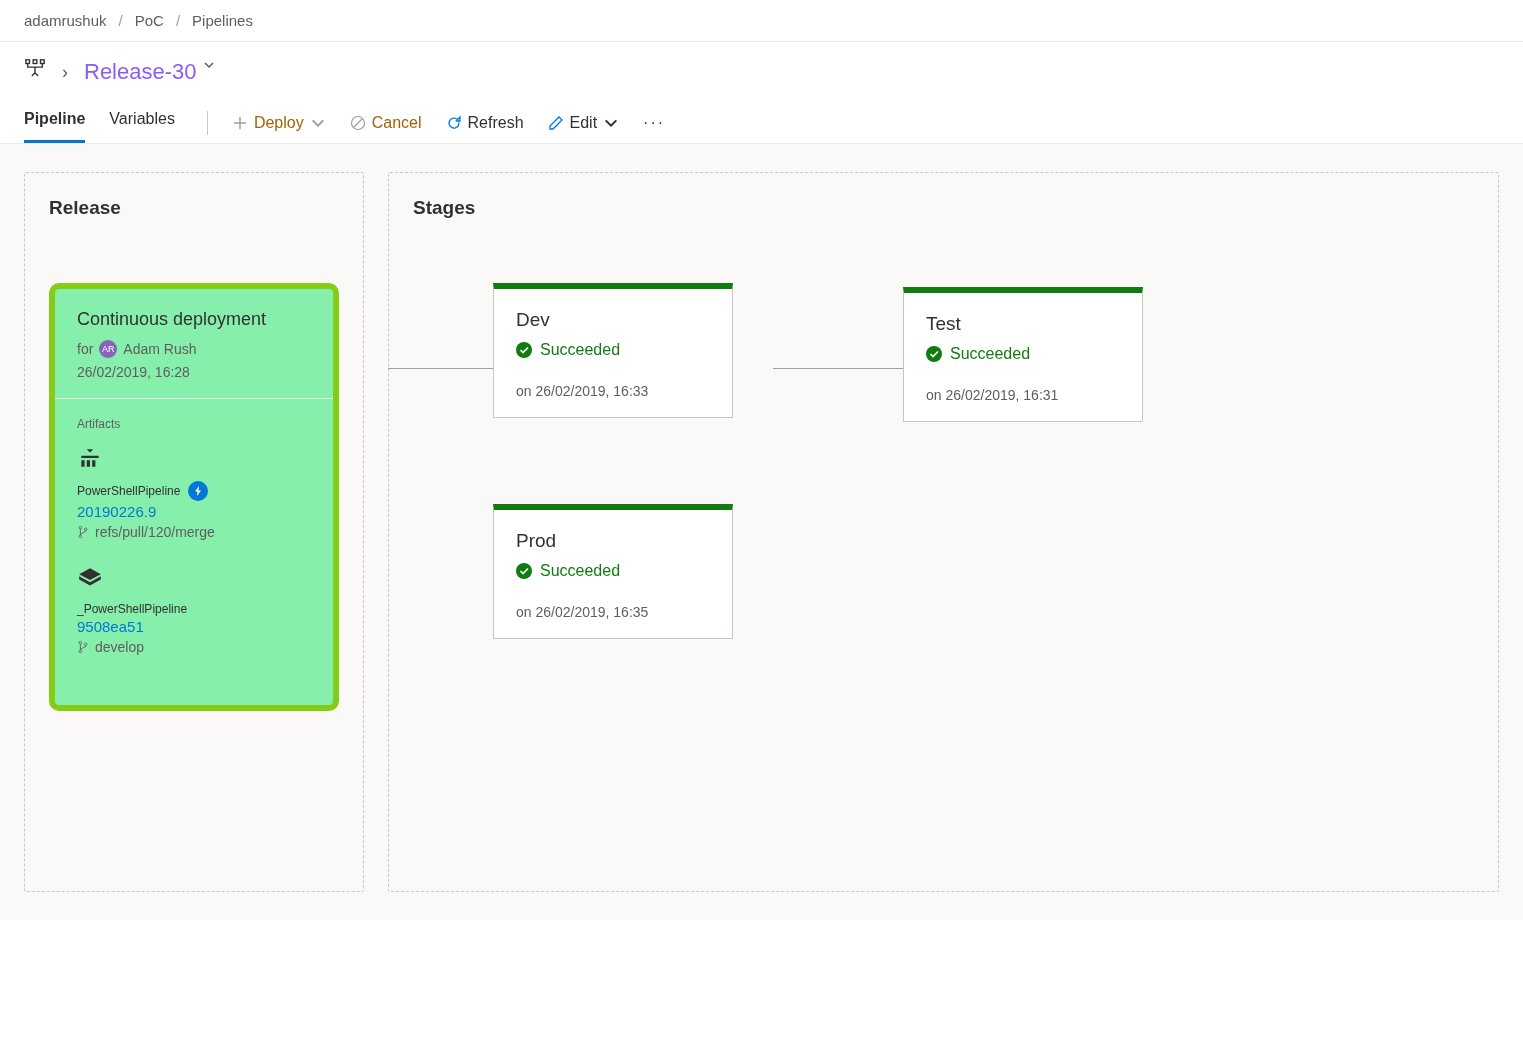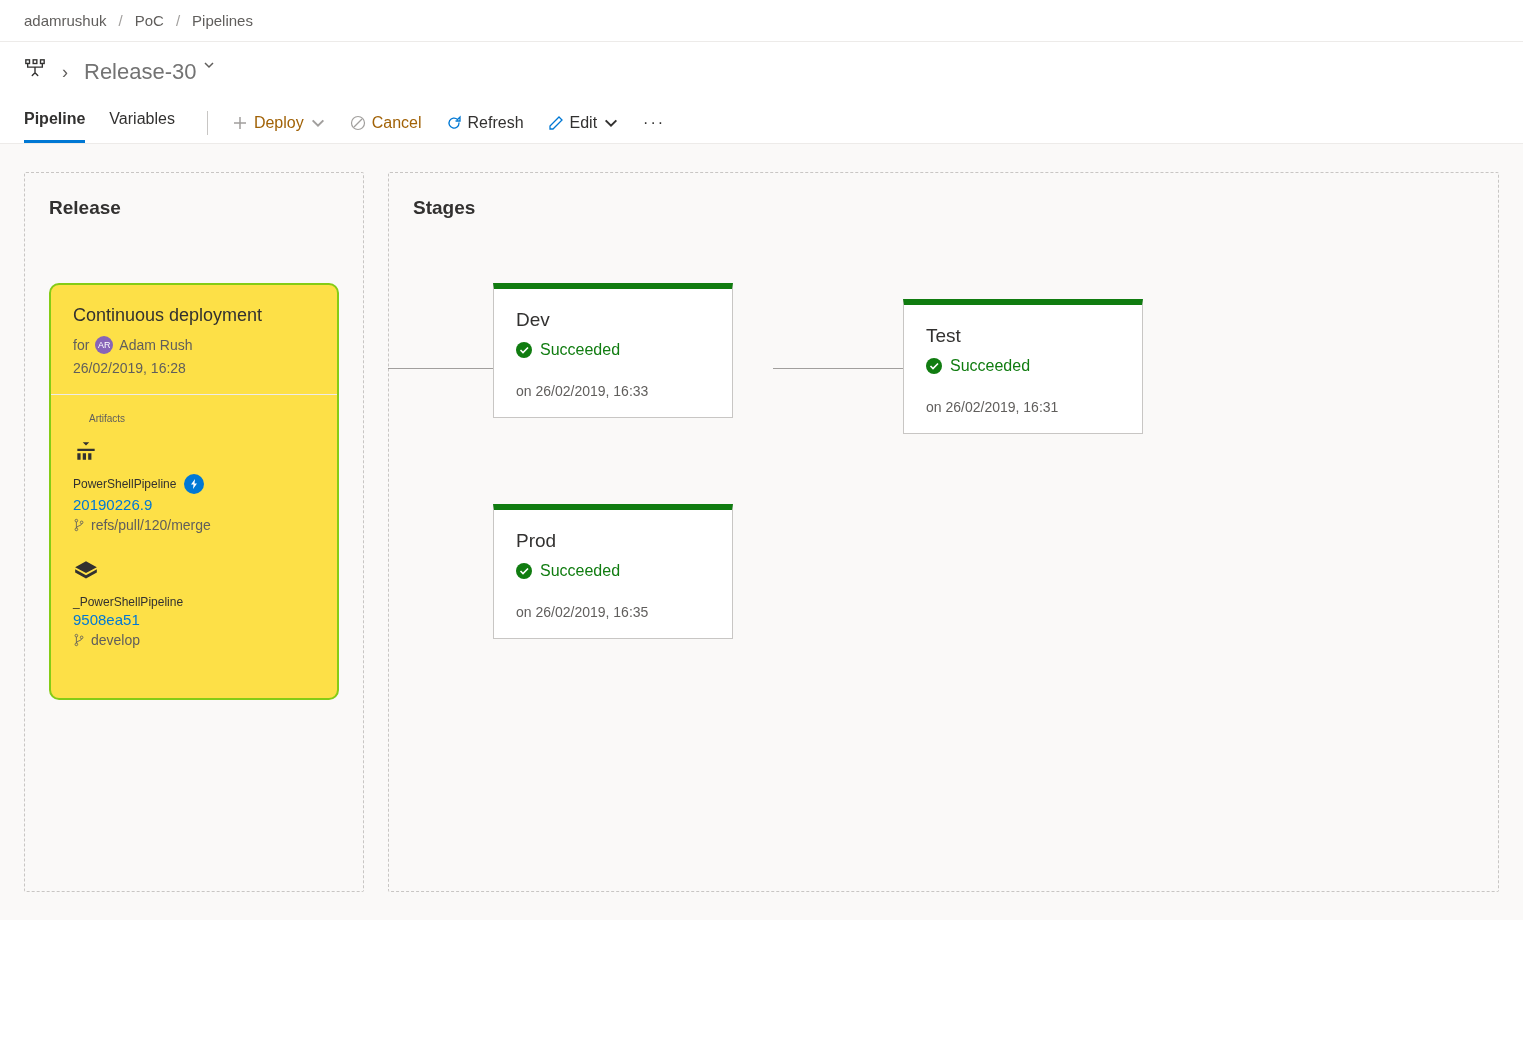--- a/index.html
+++ b/index.html
@@ -8,63 +8,63 @@
     .breadcrumb { padding: 12px 24px; color: #605e5c; font-size: 15px; display: flex; align-items: flex-start; gap: 12px; }
     .breadcrumb span { cursor: pointer; }
     .breadcrumb-sep { color: #a19f9d; }
     
     .header-divider { border-bottom: 1px solid #edebe9; }
     
     .title-row { padding: 16px 24px 8px; display: flex; align-items: center; gap: 12px; font-size: 22px; }
     .release-icon svg { width: 22px; height: 22px; }
     .title-name { color: #323130; }
     .title-chevron { color: #605e5c; font-size: 18px; margin: 0 4px; }
-    .release-number { color: #737373; display: flex; align-items: flex-start; gap: 6px; cursor: pointer; }
+    .release-number { color: #8b5cf6; display: flex; align-items: flex-start; gap: 6px; cursor: pointer; }
     
     .tabs-toolbar { display: flex; align-items: center; padding: 8px 24px 0; gap: 24px; border-bottom: 1px solid #edebe9; }
     .tabs { display: flex; gap: 24px; }
     .tab { padding: 8px 0 12px; cursor: pointer; font-size: 16px; color: #323130; border-bottom: 3px solid transparent; }
     .tab.active { border-bottom-color: #0078d4; font-weight: 600; }
     .toolbar-divider { width: 1px; height: 24px; background: #c8c6c4; margin-left: 8px; }
     .toolbar { display: flex; gap: 24px; align-items: center; }
     .toolbar-btn { display: flex; align-items: center; gap: 6px; cursor: pointer; font-size: 16px; color: #323130; padding: 4px 0; }
     .toolbar-btn.disabled { color: #a16207; cursor: default; }
     .toolbar-btn svg { width: 16px; height: 16px; }
     
     .main { padding: 28px 24px; display: flex; gap: 24px; align-items: stretch; background: #faf9f8; }
     
     .panel { border: 1px dashed #c8c6c4; border-radius: 2px; padding: 24px; background: #faf9f8; }
     .release-panel { width: 340px; min-width: 340px; min-height: 680px; }
     .stages-panel { flex: 1; min-height: 720px; position: relative; }
     .panel-title { font-size: 19px; font-weight: 600; color: #323130; margin-bottom: 64px; }
     
-    .release-card { border: 2px solid #84cc16; border-radius: 10px; background: #fde047; overflow: hidden; }
+    .release-card { border: 6px solid #84cc16; border-radius: 10px; background: #86efac; overflow: hidden; }
     .release-card-header { padding: 20px 22px 18px; border-bottom: 1px solid #edebe9; }
     .release-card-header h3 { font-size: 18px; font-weight: 400; margin-bottom: 10px; }
     .release-creator { font-size: 14px; color: #605e5c; display: flex; align-items: center; gap: 6px; margin-bottom: 6px; }
     .avatar { width: 18px; height: 18px; border-radius: 50%; background: #8764b8; display: inline-flex; align-items: center; justify-content: center; color: #fff; font-size: 9px; }
     .release-date { font-size: 14px; color: #605e5c; }
     
     .artifacts-section { padding: 18px 22px 24px; }
-    .artifacts-label { font-size: 10px; color: #605e5c; margin-bottom: 14px; margin-left: 16px; }
+    .artifacts-label { font-size: 12px; color: #605e5c; margin-bottom: 14px; }
     .artifact { margin-bottom: 26px; }
     .artifact-icon { margin-bottom: 6px; }
     .artifact-icon svg { width: 26px; height: 26px; }
     .artifact-name { font-size: 12px; color: #323130; display: flex; align-items: center; gap: 8px; margin-bottom: 2px; }
     .artifact-name a { color: #323130; text-decoration: none; }
     .lightning-badge { width: 20px; height: 20px; border-radius: 50%; background: #0078d4; display: inline-flex; align-items: center; justify-content: center; }
     .lightning-badge svg { width: 10px; height: 10px; fill: #fff; }
     .artifact-version { font-size: 15px; color: #0078d4; cursor: pointer; margin-bottom: 4px; }
     .artifact-branch { font-size: 14px; color: #605e5c; display: flex; align-items: center; gap: 6px; }
     .artifact-branch svg { width: 12px; height: 14px; stroke: #605e5c; fill: none; }
     
     .stages-grid { position: relative; height: 500px; }
     .stage-card { position: absolute; width: 240px; background: #fff; border: 1px solid #c8c6c4; border-top: 6px solid #107c10; padding: 20px 22px 18px; cursor: pointer; }
     .stage-dev { top: 0; left: 80px; }
-    .stage-test { top: 16px; left: 490px; }
+    .stage-test { top: 4px; left: 490px; }
     .stage-prod { top: 221px; left: 80px; }
     .stage-name { font-size: 19px; margin-bottom: 10px; color: #323130; }
     .stage-status { display: flex; align-items: center; gap: 8px; color: #107c10; font-size: 16px; margin-bottom: 24px; }
     .stage-status svg { width: 16px; height: 16px; fill: #107c10; }
     .stage-time { font-size: 14px; color: #605e5c; }
     
     .connector-h { position: absolute; height: 1px; background: #a19f9d; }
     .conn-release-dev { top: 85px; left: -25px; width: 105px; }
     .conn-dev-test { top: 85px; left: 360px; width: 130px; }
   </style>

